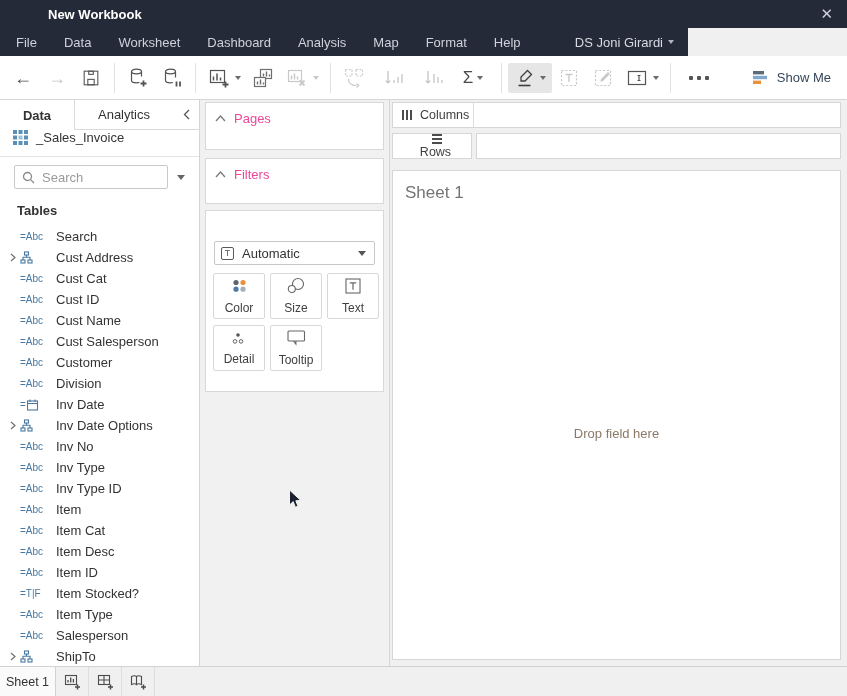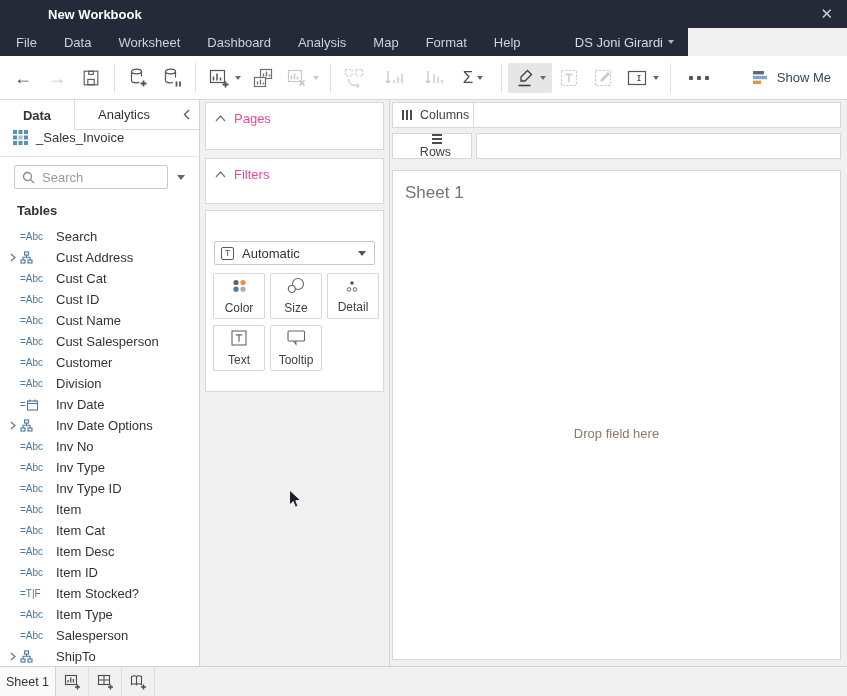--- a/index.html
+++ b/index.html
@@ -500,35 +500,35 @@
             <span class="mlab">Color</span>
           </div>
           <div class="mbtn">
             <span><svg width="18" height="17" viewBox="0 0 18 17" fill="none" stroke="#666" stroke-width="1.1">
                 <circle cx="11" cy="7" r="5.5"></circle>
                 <circle cx="4.8" cy="12" r="3.5" fill="#fff"></circle>
               </svg></span>
             <span class="mlab">Size</span>
           </div>
           <div class="mbtn">
+            <span><svg width="16" height="16" viewBox="0 0 16 16" fill="none" stroke="#666" stroke-width="1.1">
+                <rect x="1" y="1" width="14" height="14"></rect>
+                <path d="M4.8 4.8h6.4M8 4.8V11.8" stroke-width="1.2"></path>
+              </svg></span>
+            <span class="mlab">Text</span>
+          </div>
+          <div class="mbtn">
             <span><svg width="14" height="13" viewBox="0 0 14 13">
                 <circle cx="6" cy="3" r="1.8" fill="#555"></circle>
                 <circle cx="3" cy="9.4" r="1.8" fill="none" stroke="#666"></circle>
                 <circle cx="9" cy="9.4" r="1.8" fill="none" stroke="#666"></circle>
               </svg></span>
             <span class="mlab">Detail</span>
           </div>
           <div class="mbtn">
-            <span><svg width="16" height="16" viewBox="0 0 16 16" fill="none" stroke="#666" stroke-width="1.1">
-                <rect x="1" y="1" width="14" height="14"></rect>
-                <path d="M4.8 4.8h6.4M8 4.8V11.8" stroke-width="1.2"></path>
-              </svg></span>
-            <span class="mlab">Text</span>
-          </div>
-          <div class="mbtn">
             <span><svg width="19" height="16" viewBox="0 0 19 16" fill="none" stroke="#666" stroke-width="1.1">
                 <rect x="1" y="1" width="16.5" height="10" rx="1"></rect>
                 <path d="M6.5 11l2.4 3.2V11"></path>
               </svg></span>
             <span class="mlab">Tooltip</span>
           </div>
         </div>
     </div>
   </div>
 

